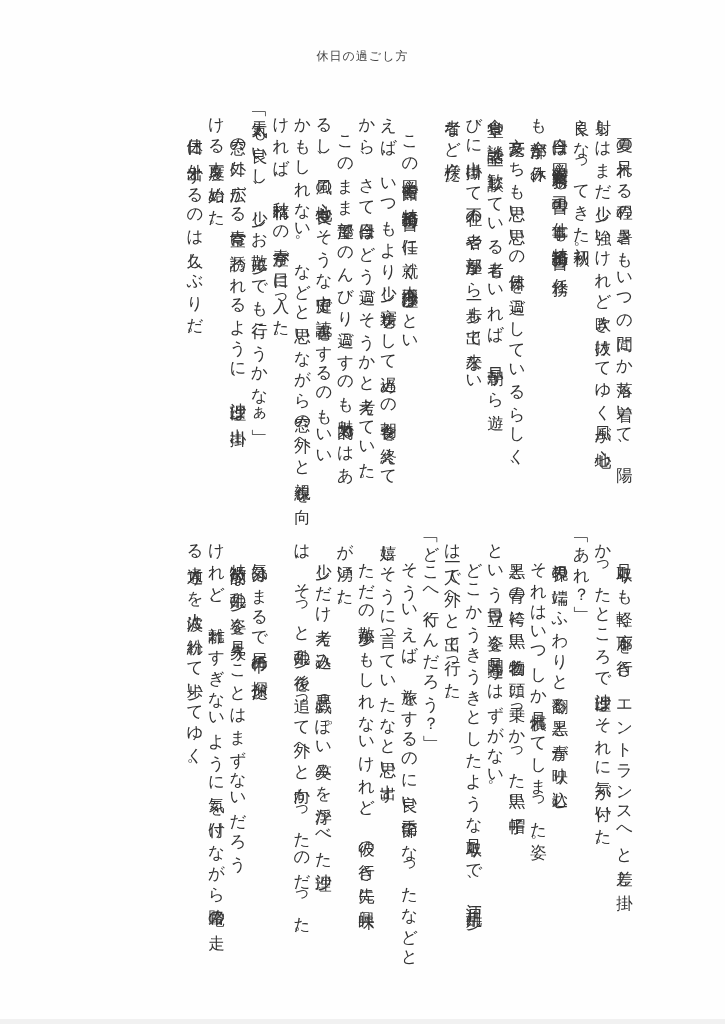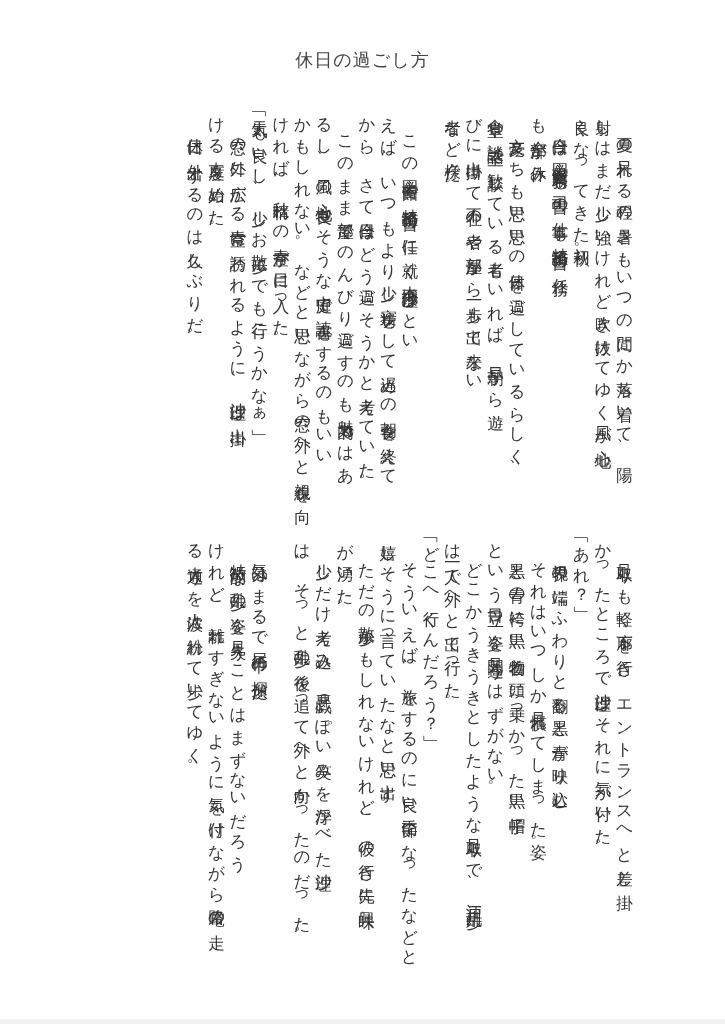--- a/index.html
+++ b/index.html
@@ -2,21 +2,21 @@
 <html><head>
 <meta charset="utf-8">
 <style>
   html, body { margin: 0; padding: 0; }
   body {
     width: 725px; height: 1024px; background: #fefefe; position: relative; overflow: hidden;
     font-family: "DejaVu Sans", "Liberation Sans", sans-serif; color: #333;
   }
   .title {
     position: absolute; top: 48px; left: 0; width: 725px; text-align: center;
-    font-size: 18px; letter-spacing: 1px; color: #444;
+    font-size: 12px; letter-spacing: 1px; color: #444;
   }
   .block {
     position: absolute; width: 520px; right: 90px;
     display: flex; flex-direction: row-reverse; justify-content: flex-start;
   }
   .block.top { top: 106px; height: 400px; }
   .block.bottom { top: 532px; height: 400px; }
   .col {
     writing-mode: vertical-rl; -webkit-writing-mode: vertical-rl;
     font-size: 16.5px; line-height: 21.5px; letter-spacing: 2.3px;

